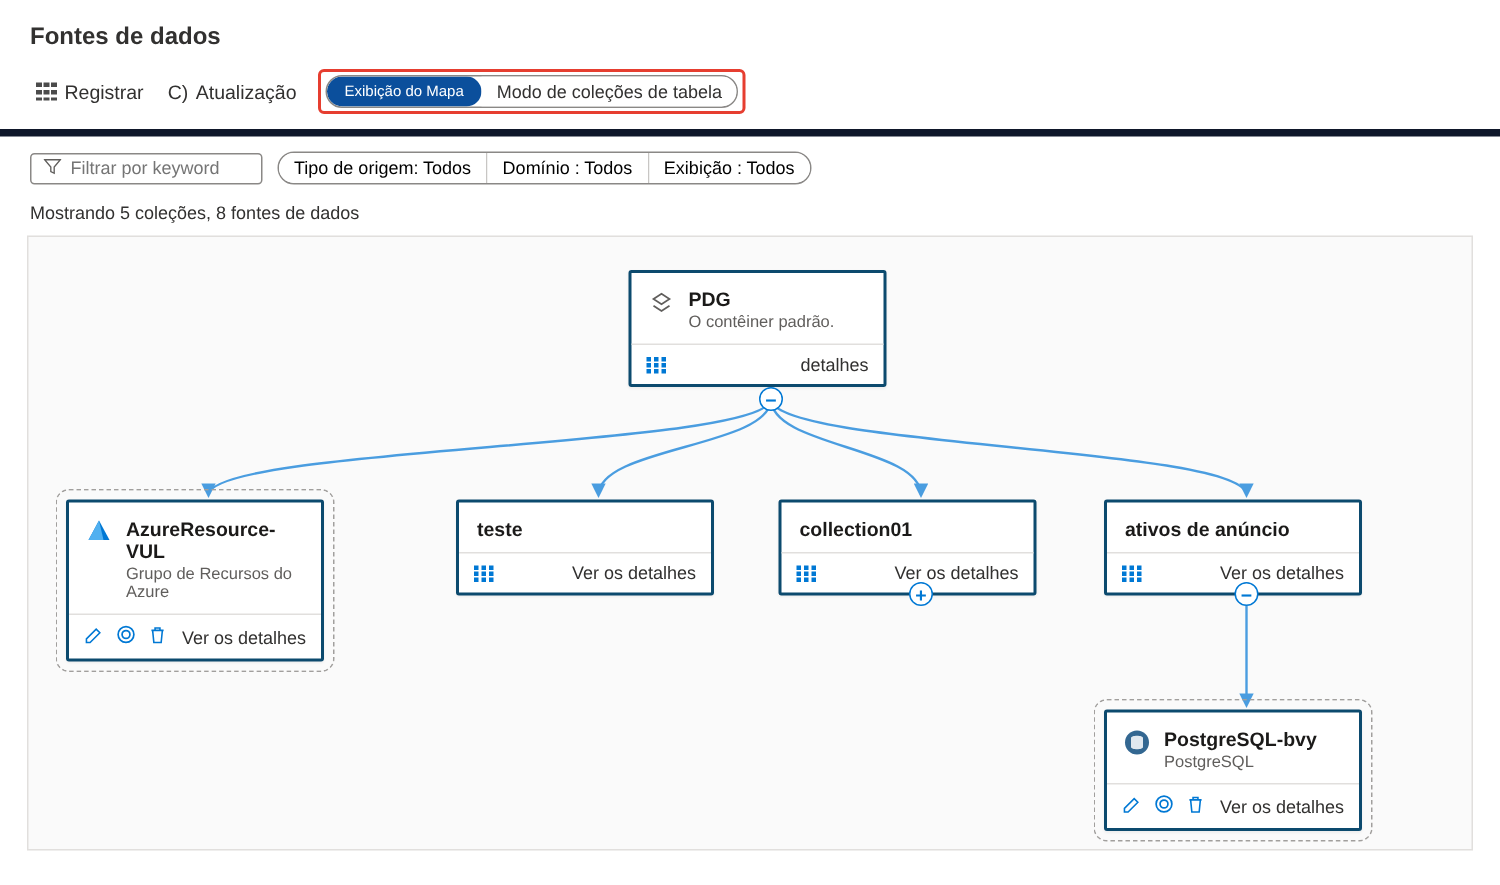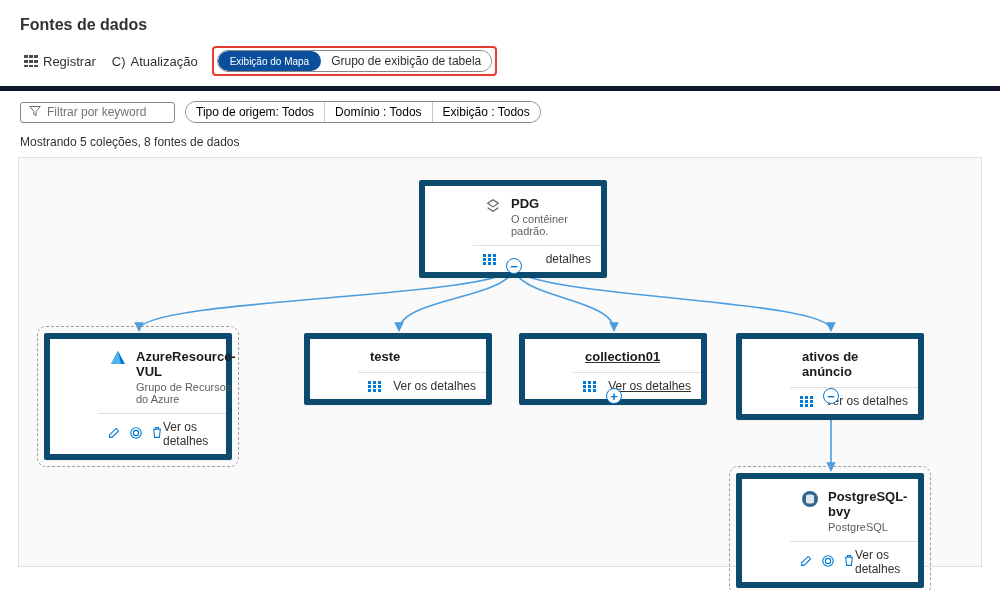--- a/index.html
+++ b/index.html
@@ -133,25 +133,24 @@
     svg.wires {
       position: absolute;
       left: 0; top: 0;
       width: 100%;
       height: 100%;
       pointer-events: none;
     }
     .node {
       position: absolute;
       background: #fff;
-      border: 6px solid #0c4a6e;
+      border: 2px solid #0c4a6e;
       border-radius: 2px;
-      width: 188px;
+      width: 172px;
       box-shadow: 0 1px 2px rgba(0,0,0,0.05);
-      padding-left: 48px;
     }
     .node.dashed {
       outline: 1px dashed #a19f9d;
       outline-offset: 6px;
     }
     .node-head {
       display: flex;
       align-items: flex-start;
       gap: 8px;
       padding: 10px 10px 8px;
@@ -229,21 +228,21 @@
     <span class="grid-icon"></span>
     <span>Registrar</span>
   </button>
   <button class="toolbar-btn">
     <span>C)</span>
     <span>Atualização</span>
   </button>
   <span class="view-toggle-wrap">
     <span class="view-segment">
       <button class="seg active">Exibição do Mapa</button>
-      <button class="seg seg-right">Grupo de exibição de tabela</button>
+      <button class="seg seg-right">Modo de coleções de tabela</button>
     </span>
   </span>
 </div>
 
 <div class="filter-row">
   <div class="keyword-input">
     <span>
       <svg width="12" height="12" viewBox="0 0 16 16">
           <path d="M1 2h14l-5.5 6.5V14l-3-1.5V8.5L1 2z" fill="none" stroke="#605e5c" stroke-width="1.2"></path>
         </svg>
@@ -333,21 +332,21 @@
       </div>
     </div>
     <div class="node-foot">
       <div class="node-foot-left">
           <span class="mini-grid"></span>
         </div>
       <span class="details-link">Ver os detalhes</span>
     </div>
   </div>
 
-  <div class="node" style="left:500px; top:175px;text-decoration:underline;">
+  <div class="node" style="left:500px; top:175px;">
     <div class="node-head">
       <div style="padding-left:2px;">
         <div class="node-title">collection01</div>
       </div>
     </div>
     <div class="node-foot">
       <div class="node-foot-left">
           <span class="mini-grid"></span>
         </div>
       <span class="details-link">Ver os detalhes</span>

